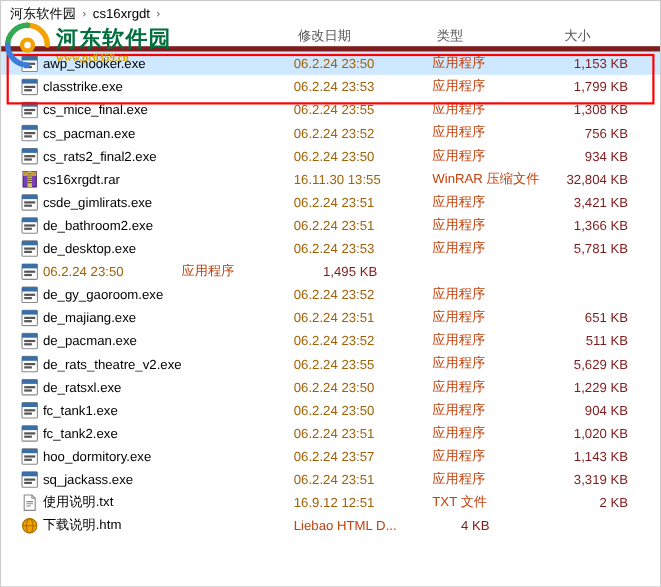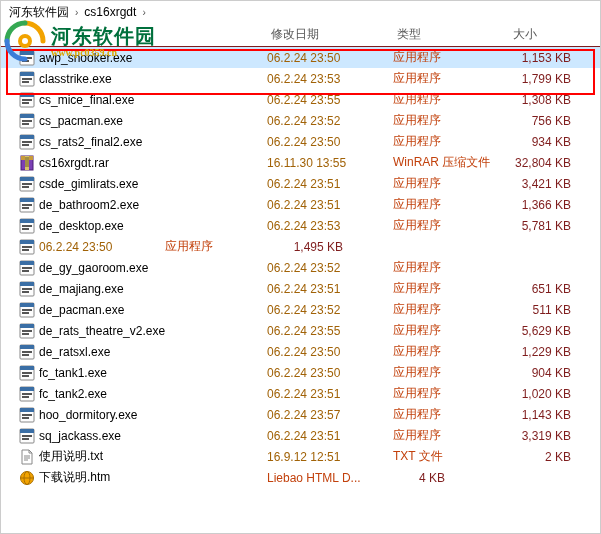--- a/index.html
+++ b/index.html
@@ -47,21 +47,21 @@
   .watermark .url { font-size: 10px; color: #d9a500; font-weight: bold; font-family: "Times New Roman", serif; }
 
   .list {
     position: relative;
   }
   .header-row {
     display: flex;
     height: 24px;
     align-items: center;
     color: #555;
-    border-bottom: 1px solid #7f1d1d;
+    border-bottom: 5px solid #7f1d1d;
   }
   .col-name { width: 270px; padding-left: 18px; }
   .col-date { width: 126px; }
   .col-type { width: 116px; }
   .col-size { width: 70px; text-align: left; padding-right: 8px; }
   .col-head { cursor: default; }
 
   .files { }
   .file-row {
     display: flex;

